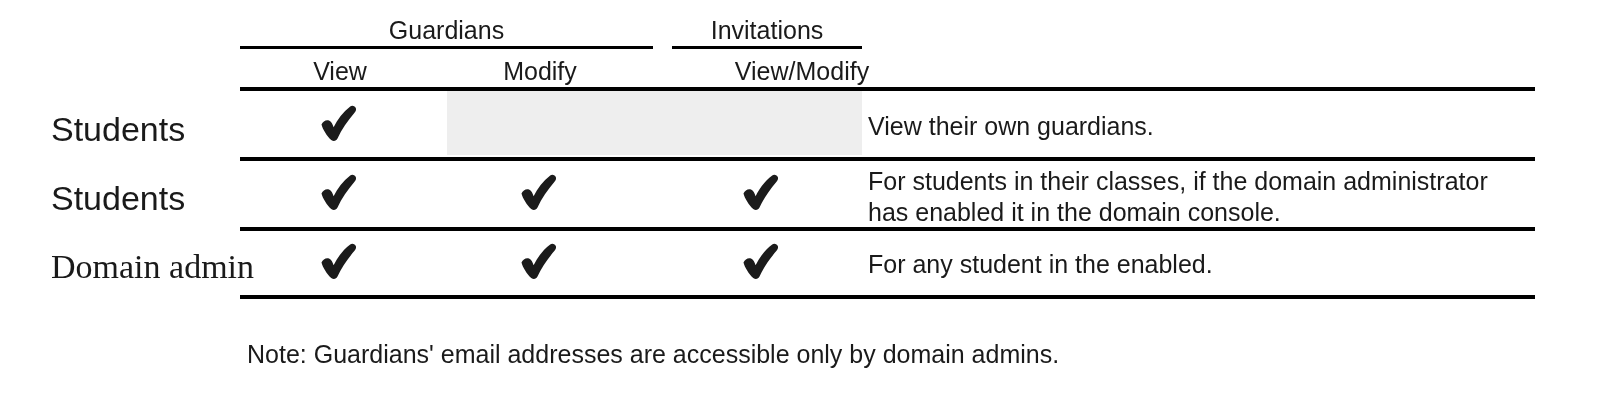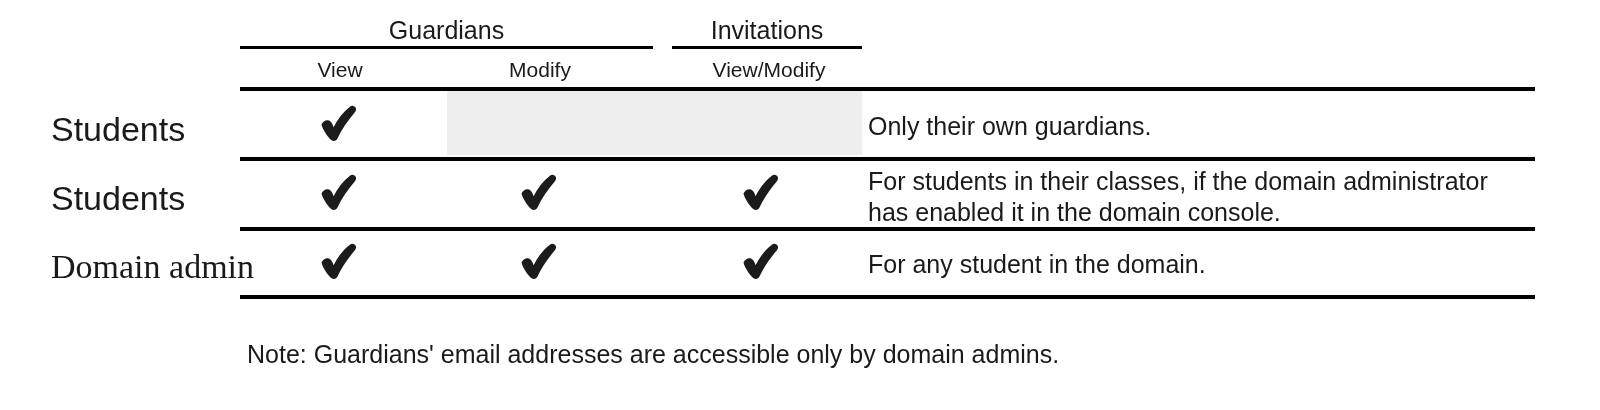--- a/index.html
+++ b/index.html
@@ -35,21 +35,21 @@
   .txt {
     position: absolute;
     white-space: nowrap;
     line-height: 1;
   }
   .group-label {
     font-size: 25px;
     text-align: center;
   }
   .col-label {
-    font-size: 21px;
+    font-size: 25px;
     text-align: center;
   }
   .row-label {
     font-size: 34px;
     text-align: left;
   }
   .desc {
     position: absolute;
     font-size: 25px;
     line-height: 31px;
@@ -88,37 +88,37 @@
 
   <div class="txt group-label" style="left:240px; top:18px; width:413px;">Guardians</div>
 
   <div class="txt group-label" style="left:672px; top:18px; width:190px;">Invitations</div>
 
   <div class="rule thin" style="left:240px; top:46px; width:413px;"></div>
   <div class="rule thin" style="left:672px; top:46px; width:190px;"></div>
 
   <div class="txt col-label" style="left:240px; top:59px; width:200px;">View</div>
   <div class="txt col-label" style="left:440px; top:59px; width:200px;">Modify</div>
-  <div class="txt col-label" style="left:669px; top:59px; width:200px;">View/Modify</div>
+  <div class="txt col-label" style="left:702px; top:59px; width:200px;">View/Modify</div>
 
   <div class="rule" style="left:240px; top:87px; width:1295px;"></div>
 
   <div class="txt row-label" style="left:51px; top:112px;">Students</div>
 
   <span class="check" style="left:316px; top:102px;">
     <svg viewBox="0 0 44 44" aria-hidden="true">
       <path d="M5.5 22.5 C7 19.5 10 17.5 13 18.6 C15.3 19.5 16.6 22.2 17.6 25.2
                C21.5 17.2 27 9.8 34.2 4.4 C36.3 2.9 39.2 4.0 39.9 6.3
                C40.4 8.0 39.6 9.5 38.5 10.8 C31.6 18.9 25.6 27.6 21.5 36.6
                C20.5 38.8 17.6 39.6 15.6 38.2 C13.1 36.4 11.0 33.5 9.0 30.2
                C7.4 27.6 6.2 25.2 5.5 22.5 Z" fill="#1b1b1b"></path>
     </svg>
   </span>
 
-  <div class="desc" style="left:868px; top:111px; width:660px;">Only their own guardians.</div>
+  <div class="desc" style="left:868px; top:111px; width:660px;">View their own guardians.</div>
 
   <div class="rule" style="left:240px; top:157px; width:1295px;"></div>
 
   <div class="txt row-label" style="left:51px; top:181px;">Students</div>
 
   <span class="check" style="left:316px; top:171px;">
     <svg viewBox="0 0 44 44" aria-hidden="true">
       <path d="M5.5 22.5 C7 19.5 10 17.5 13 18.6 C15.3 19.5 16.6 22.2 17.6 25.2
                C21.5 17.2 27 9.8 34.2 4.4 C36.3 2.9 39.2 4.0 39.9 6.3
                C40.4 8.0 39.6 9.5 38.5 10.8 C31.6 18.9 25.6 27.6 21.5 36.6
@@ -177,19 +177,19 @@
   <span class="check" style="left:738px; top:240px;">
     <svg viewBox="0 0 44 44" aria-hidden="true">
       <path d="M5.5 22.5 C7 19.5 10 17.5 13 18.6 C15.3 19.5 16.6 22.2 17.6 25.2
                C21.5 17.2 27 9.8 34.2 4.4 C36.3 2.9 39.2 4.0 39.9 6.3
                C40.4 8.0 39.6 9.5 38.5 10.8 C31.6 18.9 25.6 27.6 21.5 36.6
                C20.5 38.8 17.6 39.6 15.6 38.2 C13.1 36.4 11.0 33.5 9.0 30.2
                C7.4 27.6 6.2 25.2 5.5 22.5 Z" fill="#1b1b1b"></path>
     </svg>
   </span>
 
-  <div class="desc" style="left:868px; top:249px; width:660px;">For any student in the domain.</div>
+  <div class="desc" style="left:868px; top:249px; width:660px;">For any student in the enabled.</div>
 
   <div class="rule" style="left:240px; top:295px; width:1295px;"></div>
 
   <div class="note" style="left:247px; top:342px;">Note: Guardians' email addresses are accessible only by domain admins.</div>
 
 </div>
 
 </body></html>

